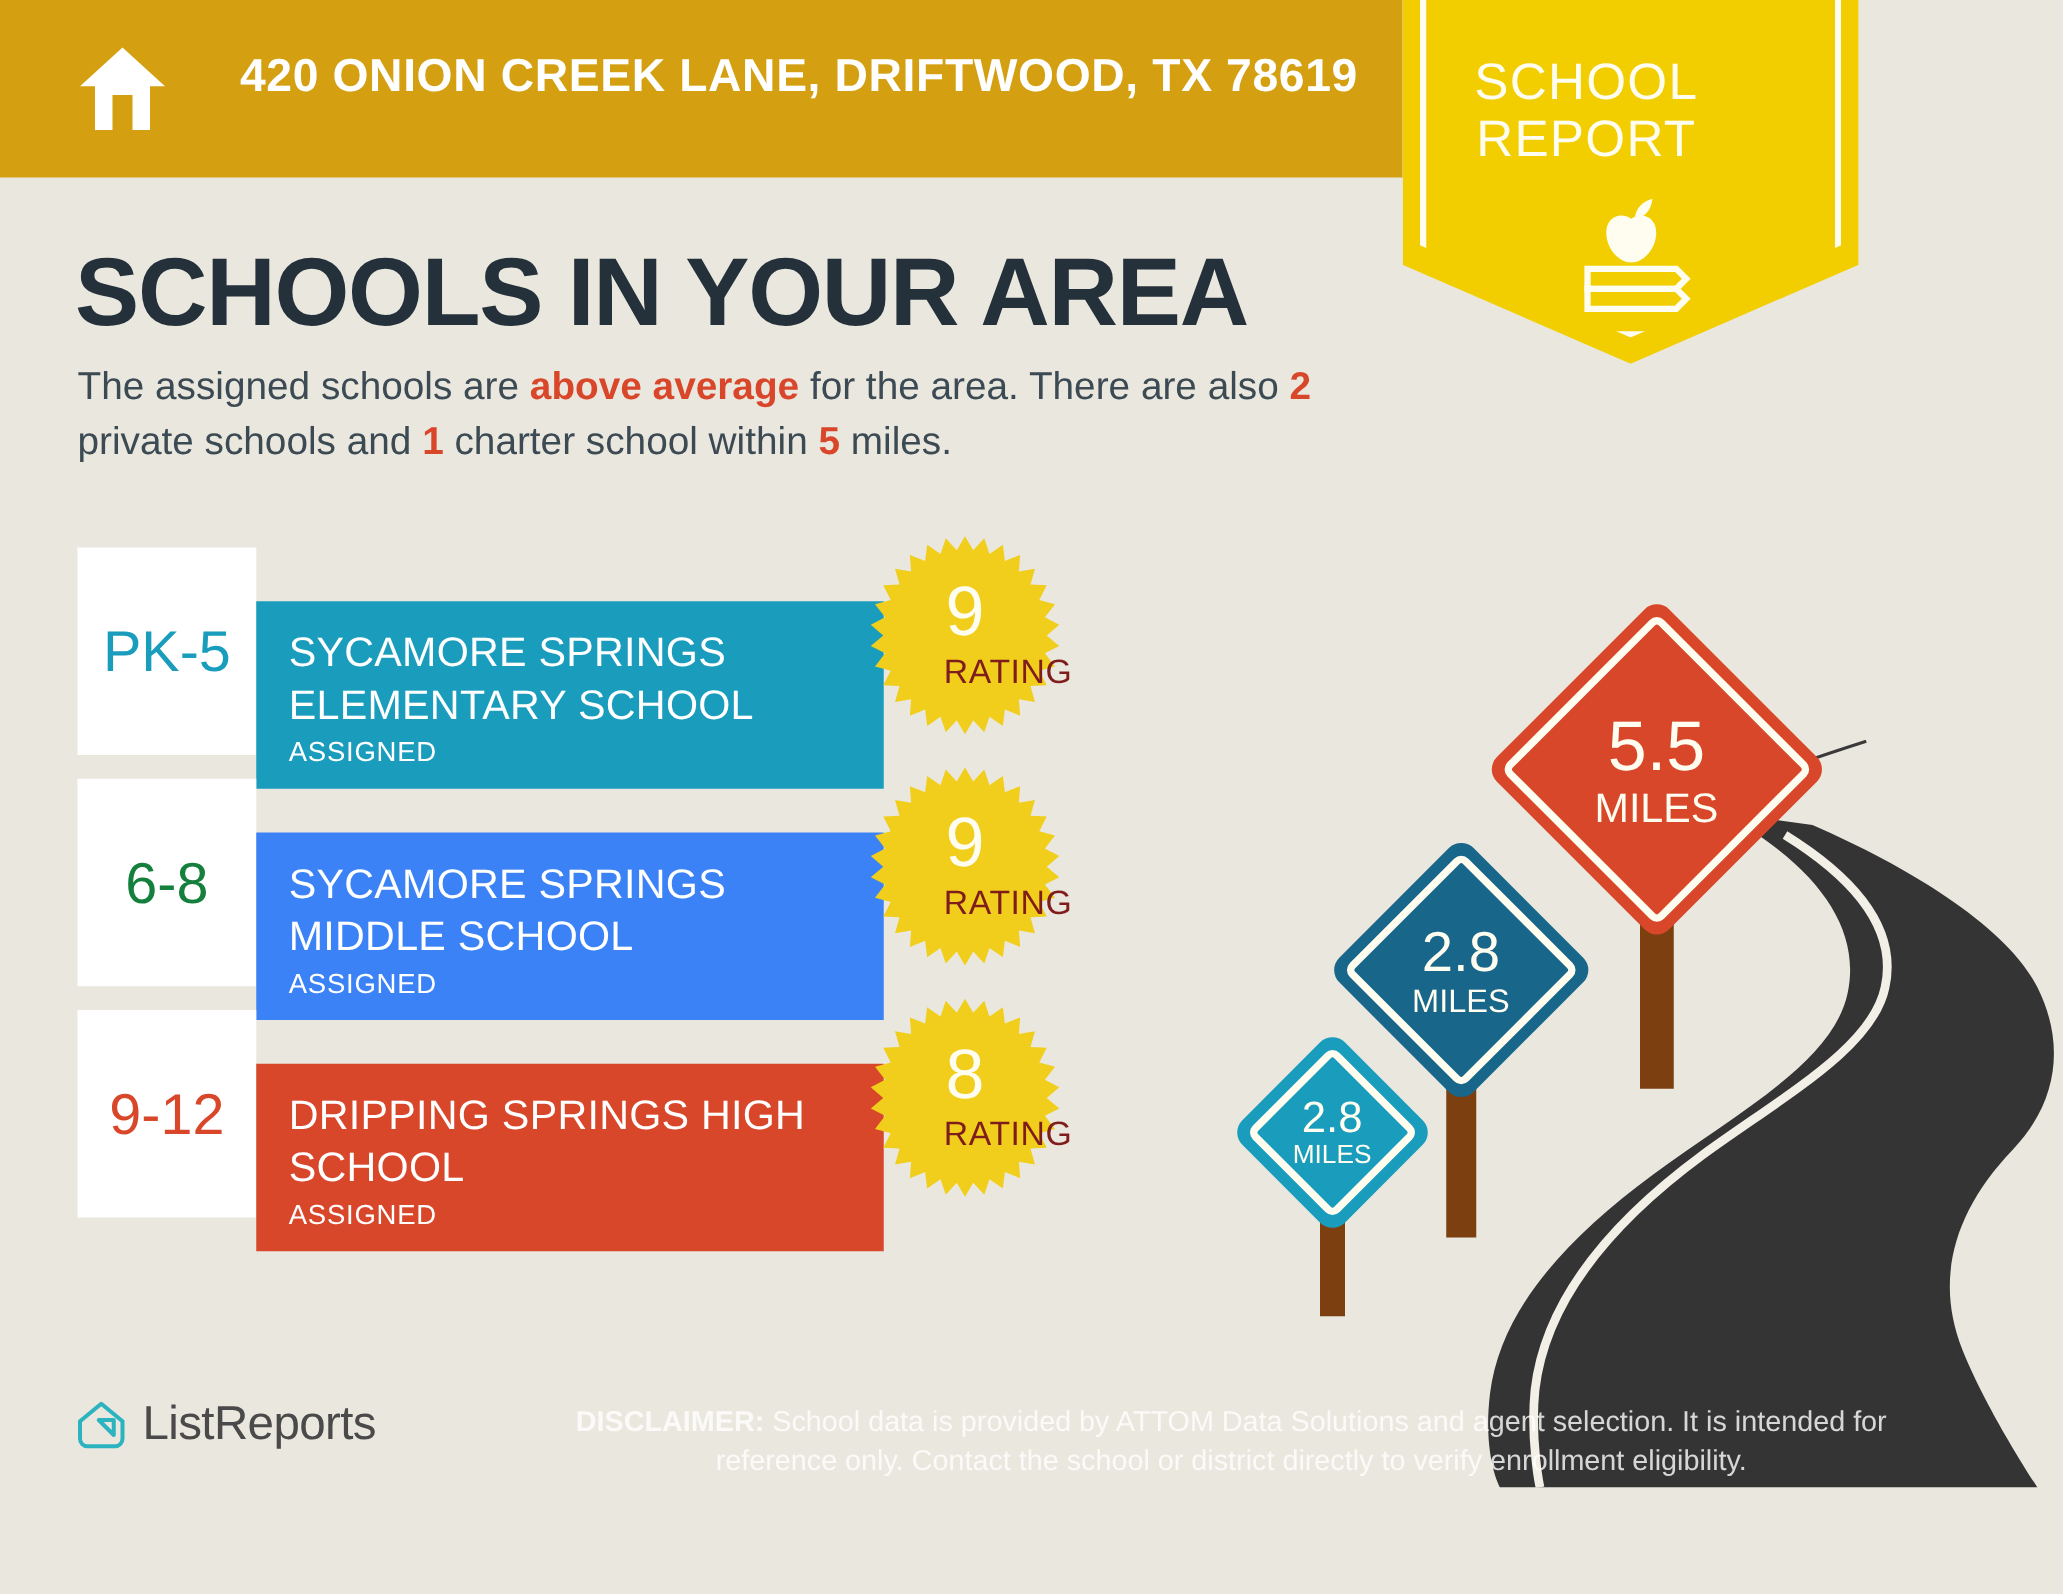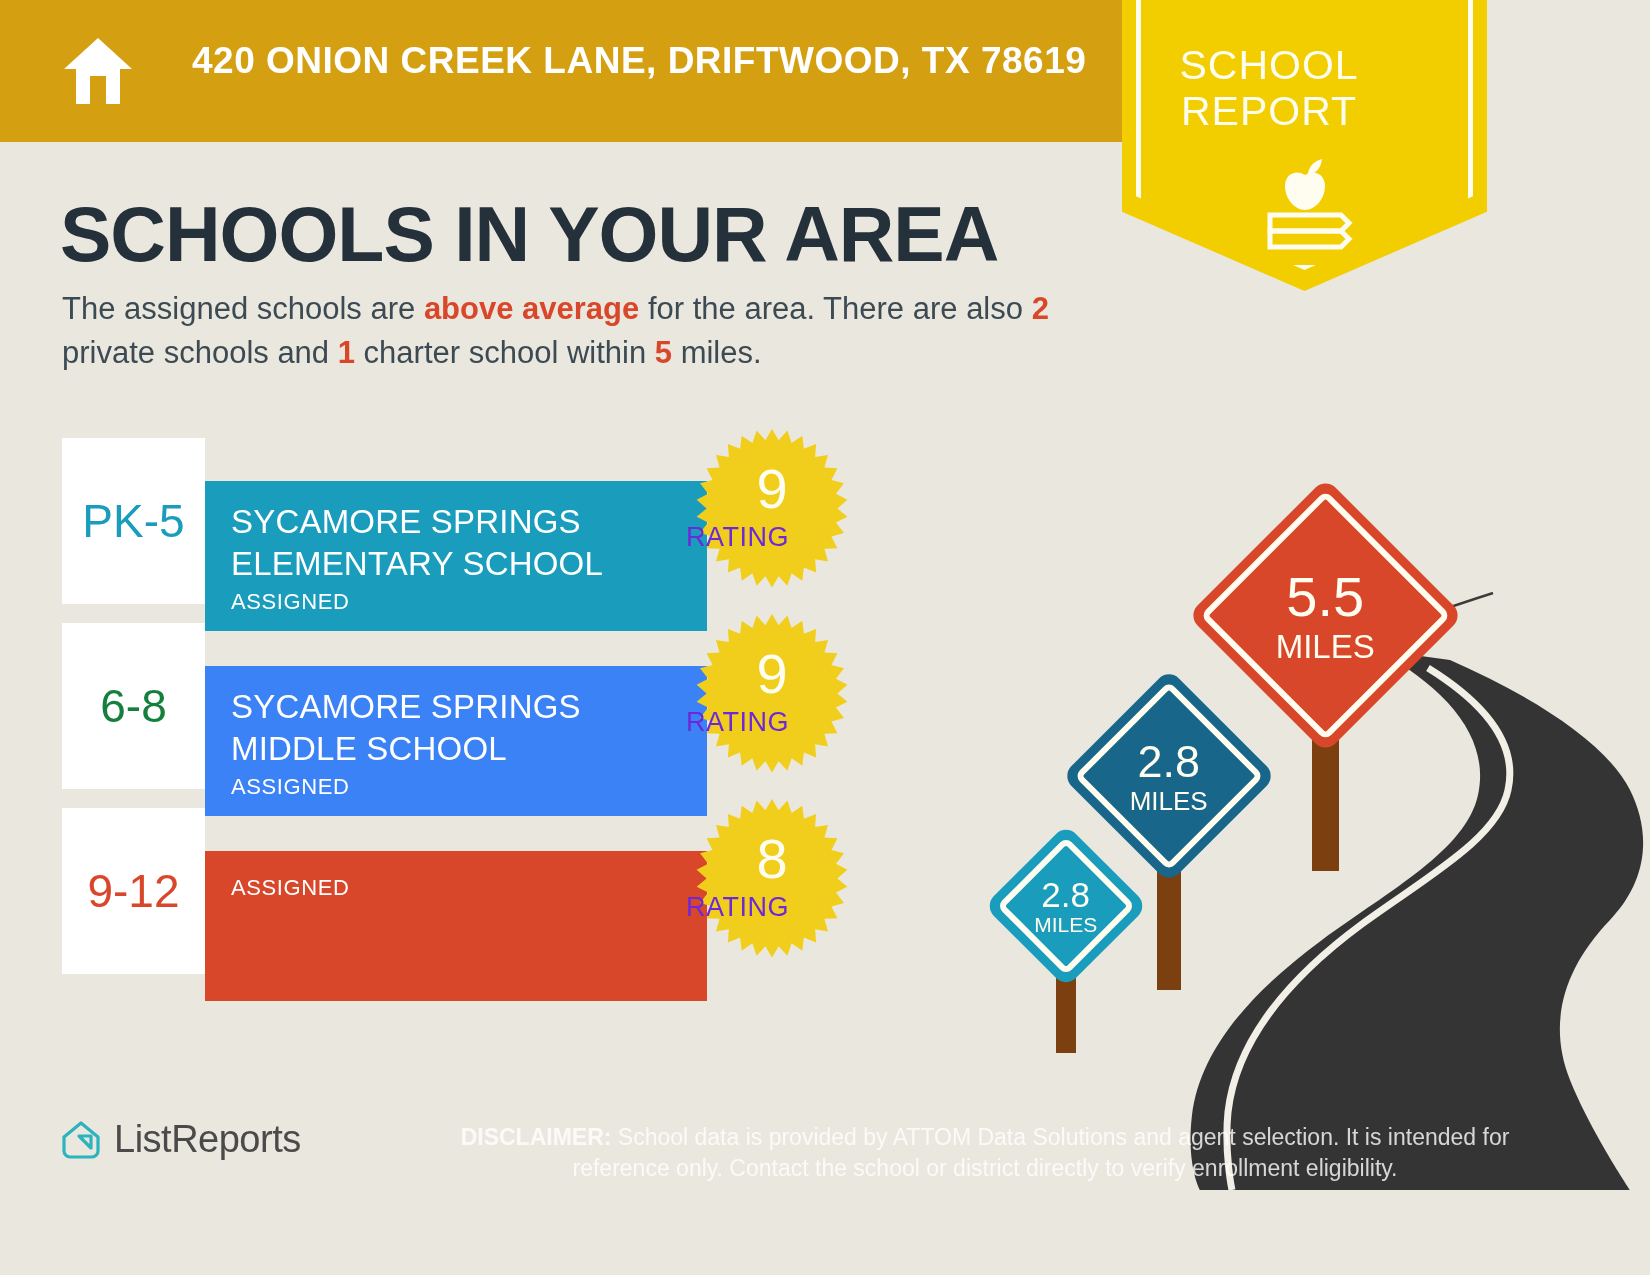--- a/index.html
+++ b/index.html
@@ -124,21 +124,21 @@
   .b1 { left: 686px; top: 427px; }
   .b2 { left: 686px; top: 612px; }
   .b3 { left: 686px; top: 797px; }
   .burst svg { display: block; width: 172px; height: 172px; }
   .burst-num {
     position: absolute; left: 0; top: 34px; width: 172px;
     text-align: center; color: #FFFDF0; font-size: 56px; line-height: 56px;
   }
   .burst-label {
     position: absolute; left: 0; top: 95px; width: 172px;
-    text-align: left; color: #6d28d9; font-size: 27px; letter-spacing: 0.5px;
+    text-align: right; color: #7f1d1d; font-size: 27px; letter-spacing: 0.5px;
   }
 
   
   .road-scene {
     position: absolute; left: 930px; top: 490px;
     width: 720px; height: 700px;
     z-index: 1;
   }
   .road-scene svg { display: block; }
 
@@ -276,20 +276,21 @@
     </svg>
     <div class="burst-num">9</div>
     <div class="burst-label">RATING</div>
   </div>
 
   <div class="school-row row3">
     <div class="grade-box">
       <span class="grade-text" style="color:#D9472B">9-12</span>
     </div>
     <div class="row-bar" style="background:#D9472B">
+      <div class="school-name">DRIPPING SPRINGS HIGH SCHOOL</div>
       <div class="assigned-label">ASSIGNED</div>
     </div>
   </div>
   <div class="burst b3">
     <svg viewBox="0 0 172 172">
       <polygon fill="#F0CE1B" points="86,2 92.6,13.2 101.4,3.6 105.6,16.1 116.3,8.7 117.9,21.8 130.1,16.9 129.1,30.1 142,27.9 138.4,40.6 151.4,41.2 145.4,52.9 158,56.3 149.9,66.8 161.4,72.7 151.4,81.4 161.4,89.7 149.9,95.6 158,106.1 145.4,109.5 151.4,121.2 138.4,121.8 142,134.5 129.1,132.3 130.1,145.5 117.9,140.6 116.3,153.7 105.6,146.3 101.4,158.8 92.6,149.2 86,160.4 79.4,149.2 70.6,158.8 66.4,146.3 55.7,153.7 54.1,140.6 41.9,145.5 42.9,132.3 30,134.5 33.6,121.8 20.6,121.2 26.6,109.5 14,106.1 22.1,95.6 10.6,89.7 20.6,81.4 10.6,72.7 22.1,66.8 14,56.3 26.6,52.9 20.6,41.2 33.6,40.6 30,27.9 42.9,30.1 41.9,16.9 54.1,21.8 55.7,8.7 66.4,16.1 70.6,3.6 79.4,13.2"></polygon>
     </svg>
     <div class="burst-num">8</div>
     <div class="burst-label">RATING</div>
   </div>

